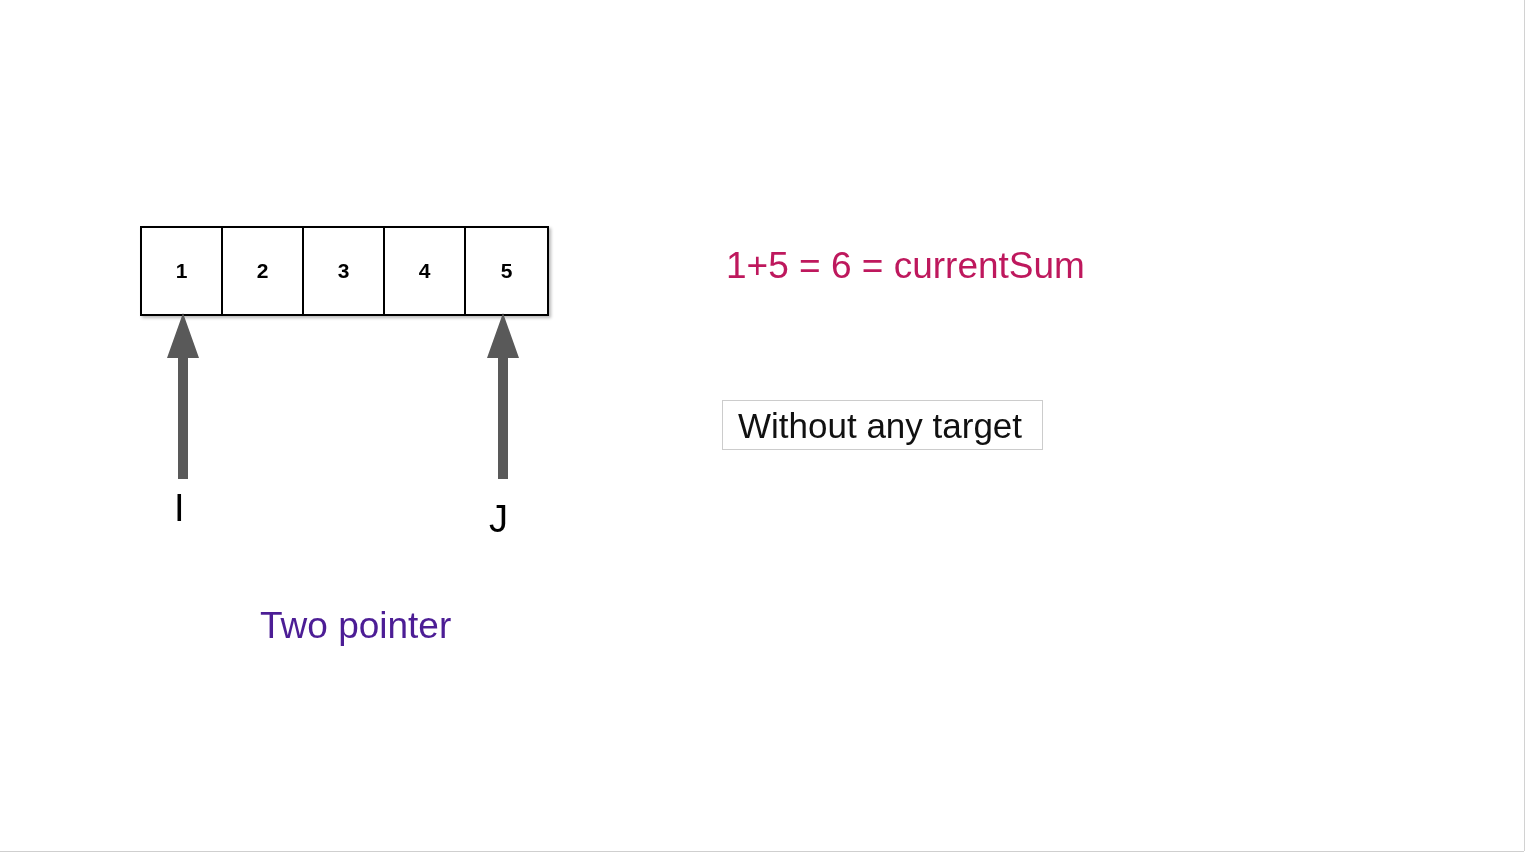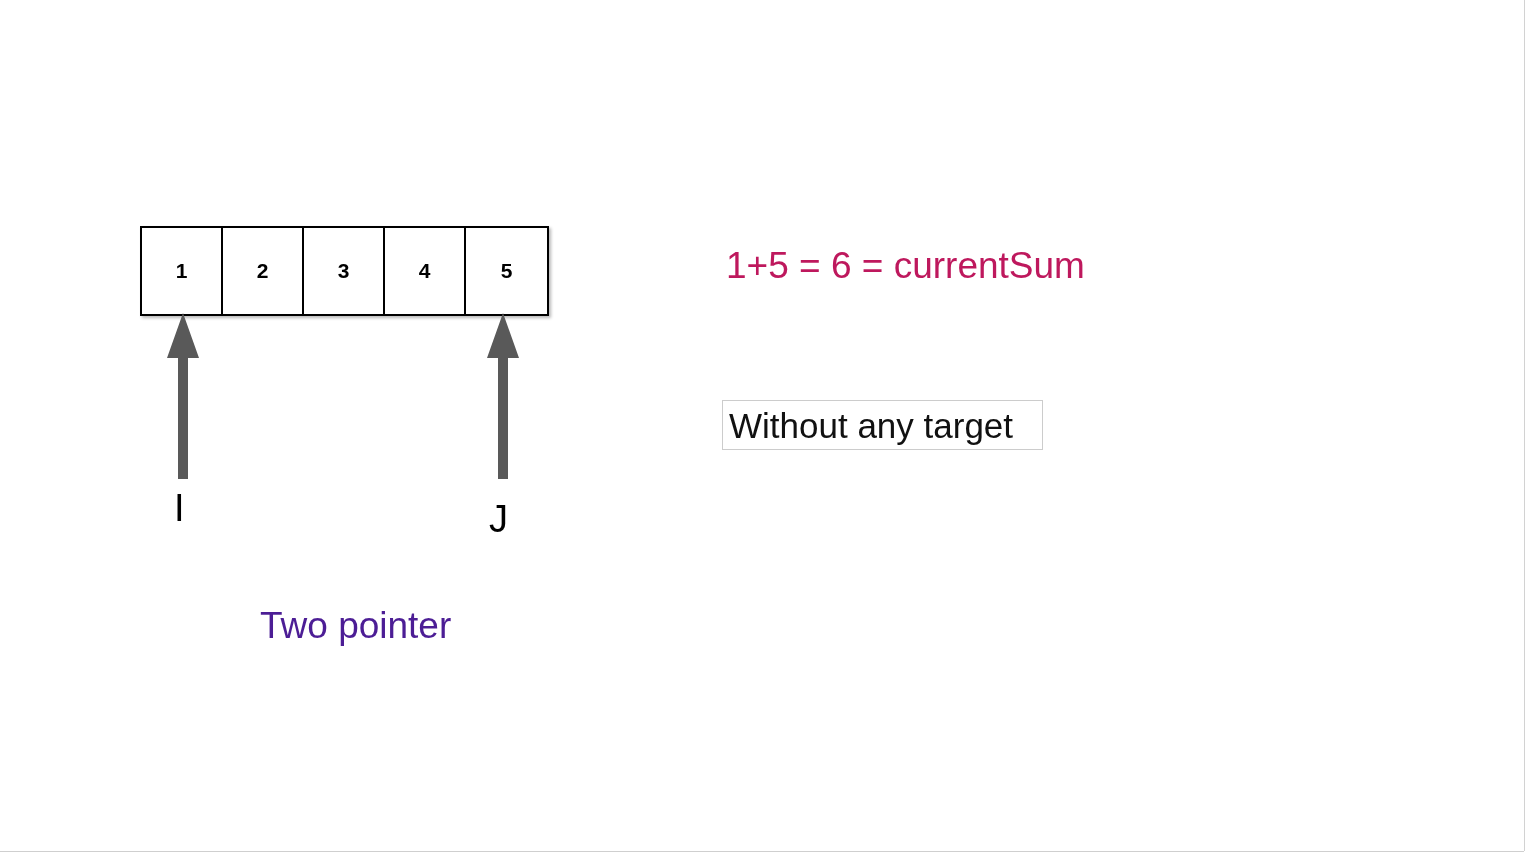--- a/index.html
+++ b/index.html
@@ -106,21 +106,21 @@
     position: absolute;
     left: 722px;
     top: 400px;
     width: 321px;
     height: 50px;
     box-sizing: border-box;
     border: 1px solid #cccccc;
     background: #ffffff;
     display: flex;
     align-items: center;
-    padding-left: 6px;
+    padding-left: 15px;
   }
   .target-box span {
     font-size: 35px;
     color: #111111;
     white-space: nowrap;
     line-height: 1;
   }
 
   .caption {
     position: absolute;

